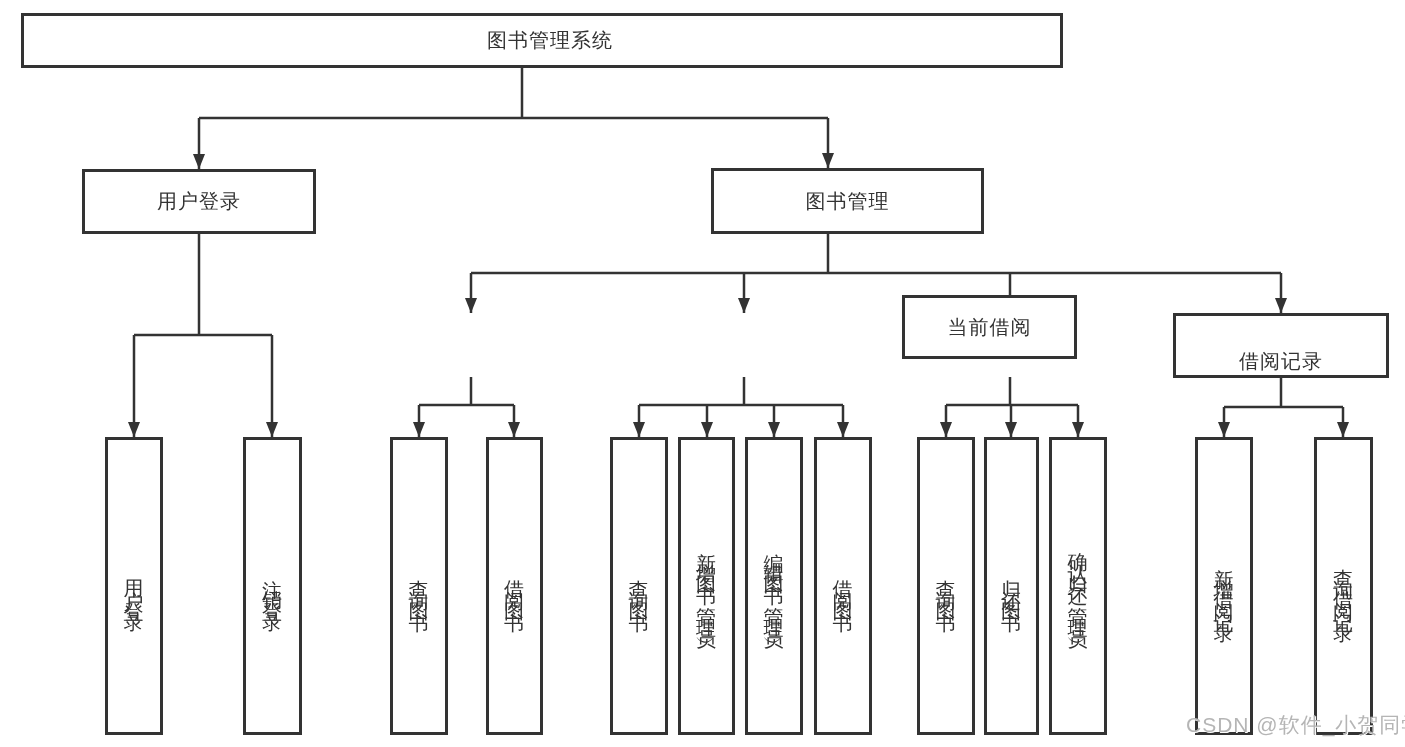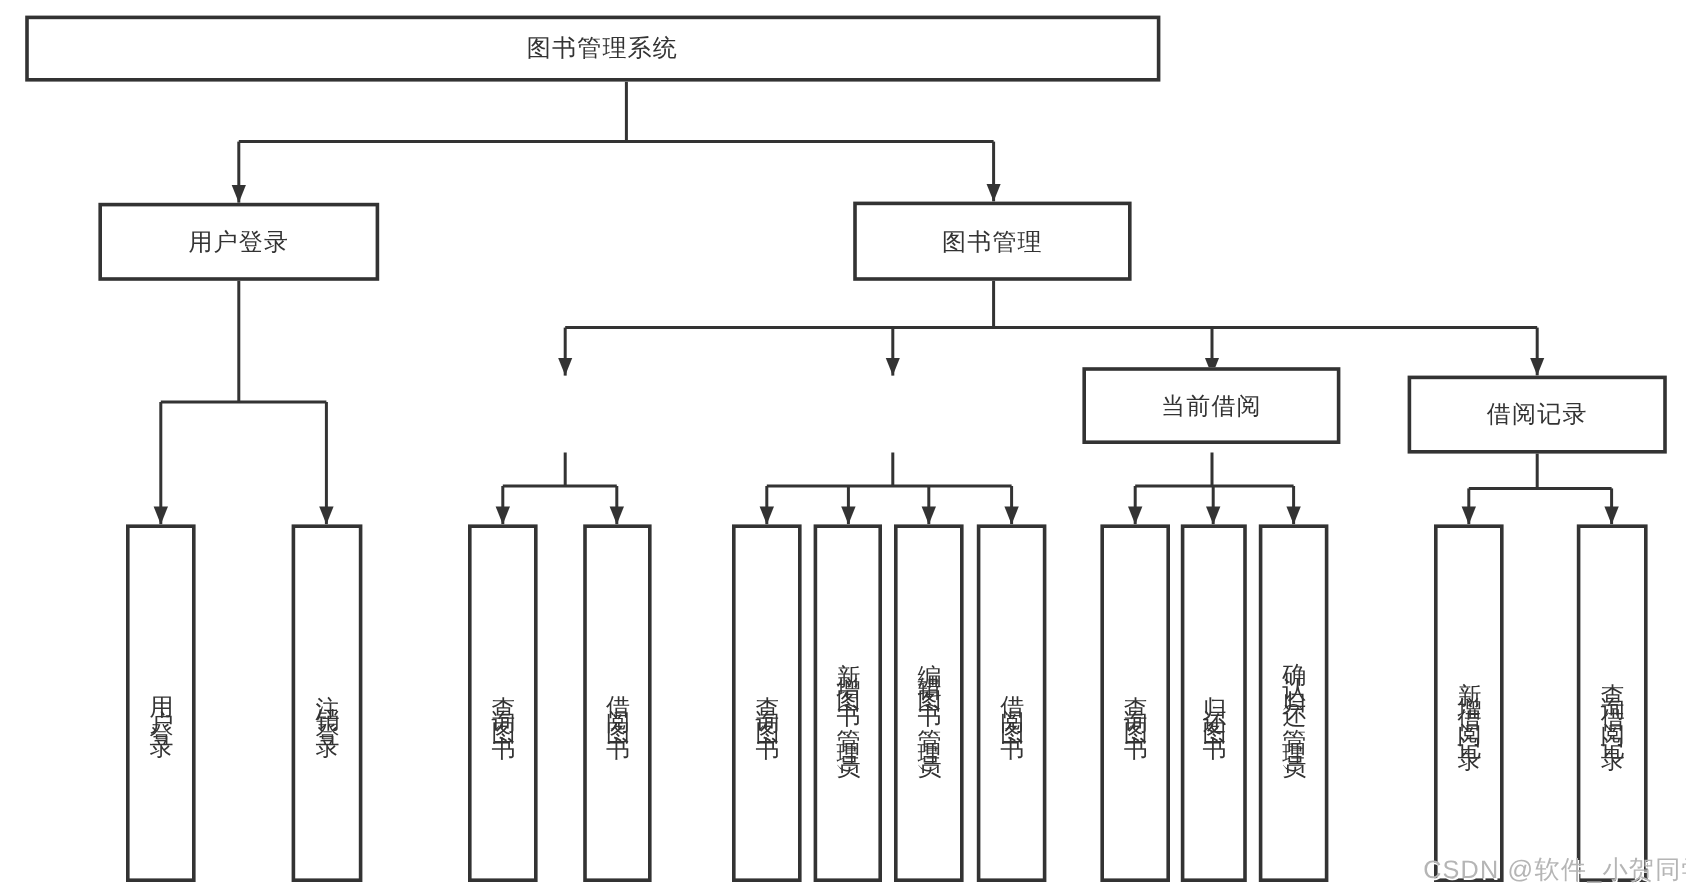--- a/index.html
+++ b/index.html
@@ -78,35 +78,35 @@
     <path class="arrowline" marker-end="url(#arrow)" d="M707 405 V437"></path>
     <path class="arrowline" marker-end="url(#arrow)" d="M774 405 V437"></path>
     <path class="arrowline" marker-end="url(#arrow)" d="M843 405 V437"></path>
     <path class="arrowline" marker-end="url(#arrow)" d="M946 405 V437"></path>
     <path class="arrowline" marker-end="url(#arrow)" d="M1011 405 V437"></path>
     <path class="arrowline" marker-end="url(#arrow)" d="M1078 405 V437"></path>
     <path class="arrowline" marker-end="url(#arrow)" d="M1224 407 V437"></path>
     <path class="arrowline" marker-end="url(#arrow)" d="M1343 407 V437"></path>
   </svg>
 
-  <div class="node hbox" style="left:21px;top:13px;width:946px;height:55px;padding-left:16px;">
+  <div class="node hbox" style="left:21px;top:13px;width:1042px;height:55px;padding-left:16px;">
     <span>图书管理系统</span>
   </div>
 
   <div class="node hbox" style="left:82px;top:169px;width:234px;height:65px;">
     <span>用户登录</span>
   </div>
-  <div class="node hbox" style="left:711px;top:168px;width:232px;height:66px;">
+  <div class="node hbox" style="left:711px;top:168px;width:273px;height:66px;">
     <span>图书管理</span>
   </div>
 
-  <div class="node hbox" style="left:902px;top:306px;width:215px;height:64px;">
+  <div class="node hbox" style="left:902px;top:295px;width:175px;height:64px;">
     <span>当前借阅</span>
   </div>
-  <div class="node hbox" style="left:1173px;top:313px;width:216px;height:65px;">
+  <div class="node hbox" style="left:1173px;top:313px;width:216px;height:65px;align-items:flex-end;">
     <span>借阅记录</span>
   </div>
 
   <div class="node vbox" style="left:105px;top:437px;width:58px;height:298px;">
     <span>用户登录</span>
   </div>
   <div class="node vbox" style="left:243px;top:437px;width:59px;height:298px;">
     <span>注销登录</span>
   </div>
 

